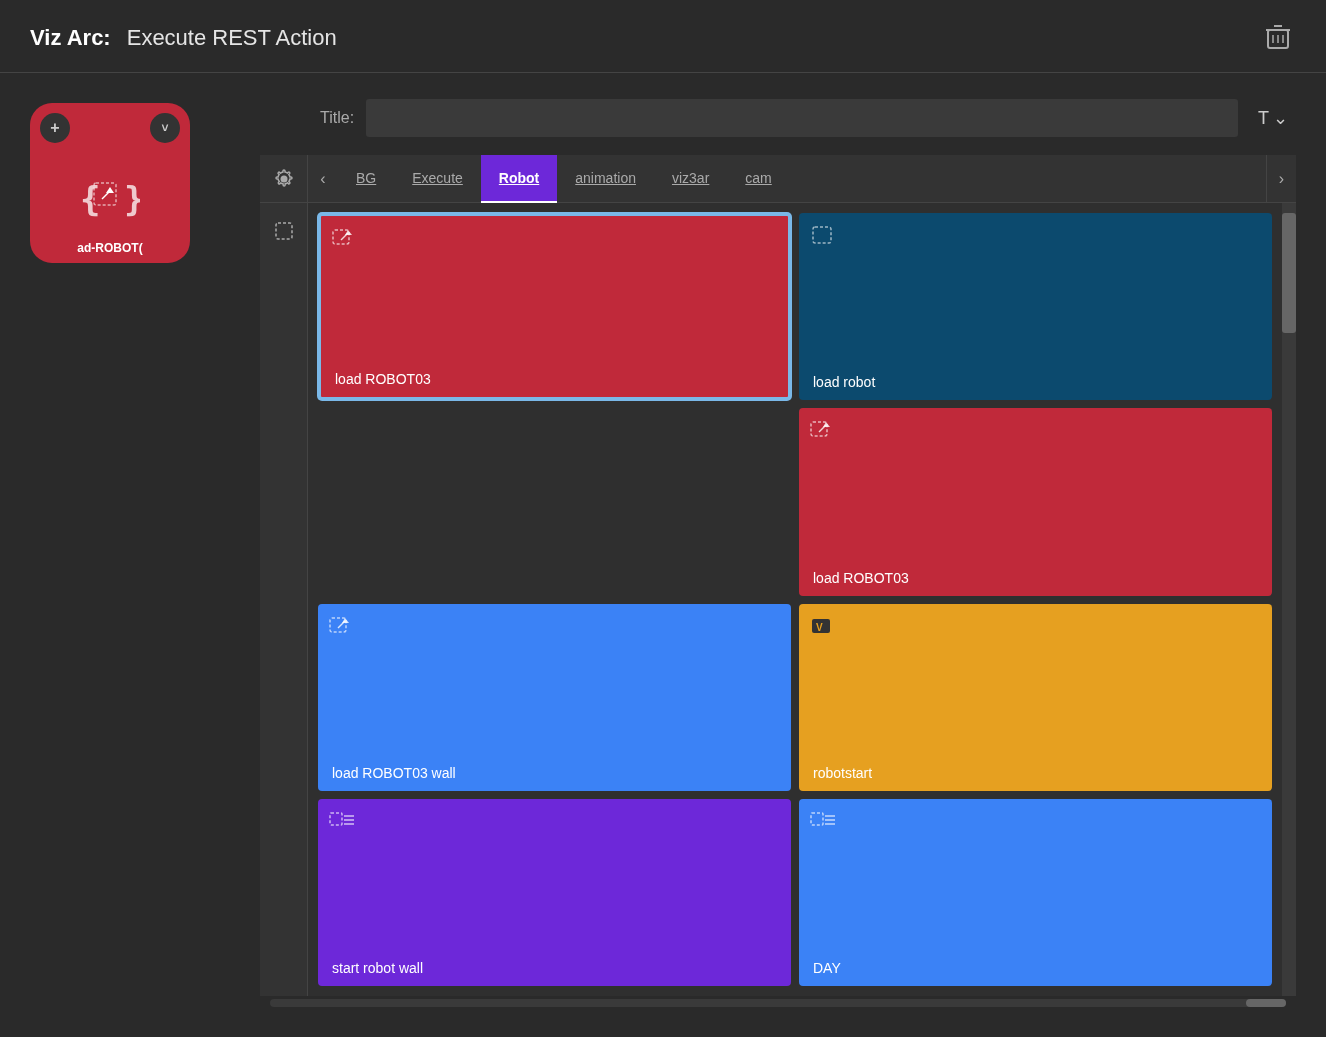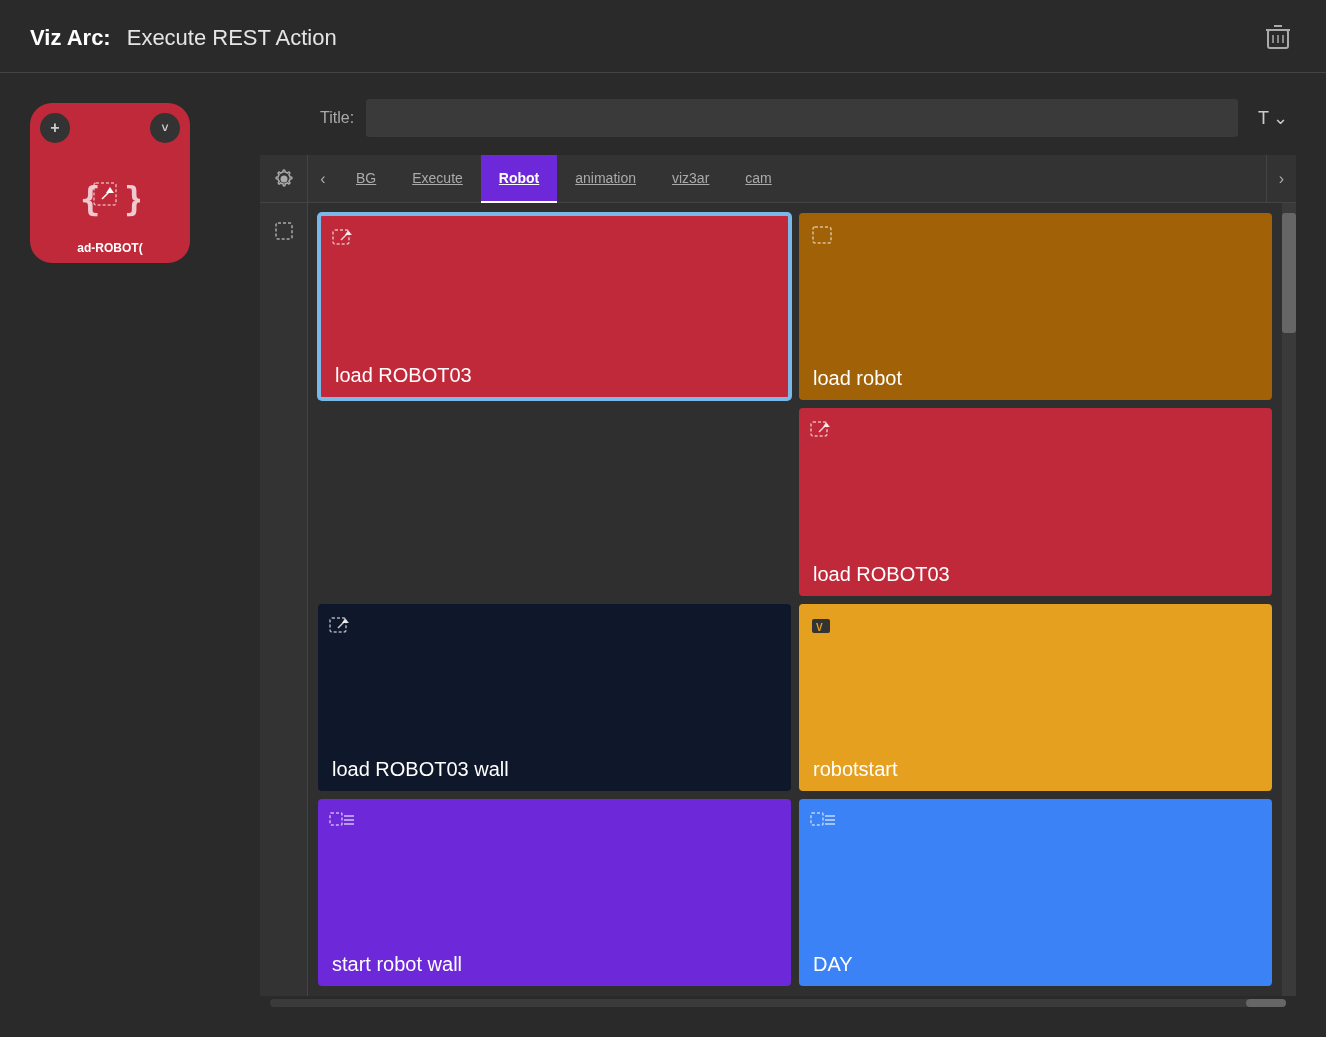--- a/index.html
+++ b/index.html
@@ -295,21 +295,21 @@
       min-height: 110px;
     }
     .tile-icon {
       position: absolute;
       top: 10px;
       left: 10px;
       font-size: 20px;
       color: rgba(255,255,255,0.7);
     }
     .tile-label {
-      font-size: 20px;
+      font-size: 14px;
       color: #fff;
       font-weight: 400;
       margin-top: 30px;
     }
 
     .bottom-scrollbar {
       height: 14px;
       background: #2a2a2a;
       display: flex;
       align-items: center;
@@ -419,36 +419,36 @@
 
         <div class="tiles-area" id="tiles-area" style="grid-template-columns: 1fr 1fr; grid-template-rows: auto auto auto auto; align-items: stretch;">
             <div class="tile" style="background: rgb(192, 41, 58); min-height: 110px; border: 3px solid rgb(122, 184, 232); box-shadow: rgb(122, 184, 232) 0px 0px 0px 1px;">
     <div class="tile-icon"><svg width="28" height="24" viewBox="0 0 28 24" fill="none" xmlns="http://www.w3.org/2000/svg">
     <rect x="2" y="4" width="16" height="14" rx="2" fill="none" stroke="rgba(255,255,255,0.65)" stroke-width="1.5" stroke-dasharray="3,2"></rect>
     <line x1="10" y1="14" x2="17" y2="7" stroke="rgba(255,255,255,0.8)" stroke-width="1.5"></line>
     <polygon points="17,4 21,9 14,9" fill="rgba(255,255,255,0.8)"></polygon>
   </svg></div>
     <div class="tile-label">load ROBOT03</div>
   </div>
-            <div class="tile" style="background: #a16207; min-height: 110px;">
+            <div class="tile" style="background: #0c4a6e; min-height: 110px;">
     <div class="tile-icon"><svg width="28" height="24" viewBox="0 0 28 24" fill="none" xmlns="http://www.w3.org/2000/svg">
     <rect x="4" y="4" width="18" height="16" rx="2" stroke="rgba(255,255,255,0.6)" stroke-width="1.5" stroke-dasharray="3,2" fill="none"></rect>
   </svg></div>
     <div class="tile-label">load robot</div>
   </div>
             <div style="min-height: 110px;"></div>
             <div class="tile" style="background: rgb(192, 41, 58); min-height: 110px;">
     <div class="tile-icon"><svg width="28" height="24" viewBox="0 0 28 24" fill="none" xmlns="http://www.w3.org/2000/svg">
     <rect x="2" y="4" width="16" height="14" rx="2" fill="none" stroke="rgba(255,255,255,0.65)" stroke-width="1.5" stroke-dasharray="3,2"></rect>
     <line x1="10" y1="14" x2="17" y2="7" stroke="rgba(255,255,255,0.8)" stroke-width="1.5"></line>
     <polygon points="17,4 21,9 14,9" fill="rgba(255,255,255,0.8)"></polygon>
   </svg></div>
     <div class="tile-label">load ROBOT03</div>
   </div>
-            <div class="tile" style="background: #0f172a; min-height: 110px;">
+            <div class="tile" style="background: #3b82f6; min-height: 110px;">
     <div class="tile-icon"><svg width="28" height="24" viewBox="0 0 28 24" fill="none" xmlns="http://www.w3.org/2000/svg">
     <rect x="2" y="4" width="16" height="14" rx="2" fill="none" stroke="rgba(255,255,255,0.65)" stroke-width="1.5" stroke-dasharray="3,2"></rect>
     <line x1="10" y1="14" x2="17" y2="7" stroke="rgba(255,255,255,0.8)" stroke-width="1.5"></line>
     <polygon points="17,4 21,9 14,9" fill="rgba(255,255,255,0.8)"></polygon>
   </svg></div>
     <div class="tile-label">load ROBOT03 wall</div>
   </div>
             <div class="tile" style="background: rgb(230, 160, 32); min-height: 110px;">
     <div class="tile-icon"><svg width="28" height="24" viewBox="0 0 28 24" fill="none" xmlns="http://www.w3.org/2000/svg">
     <rect x="3" y="5" width="18" height="14" rx="2" fill="#333"></rect>

